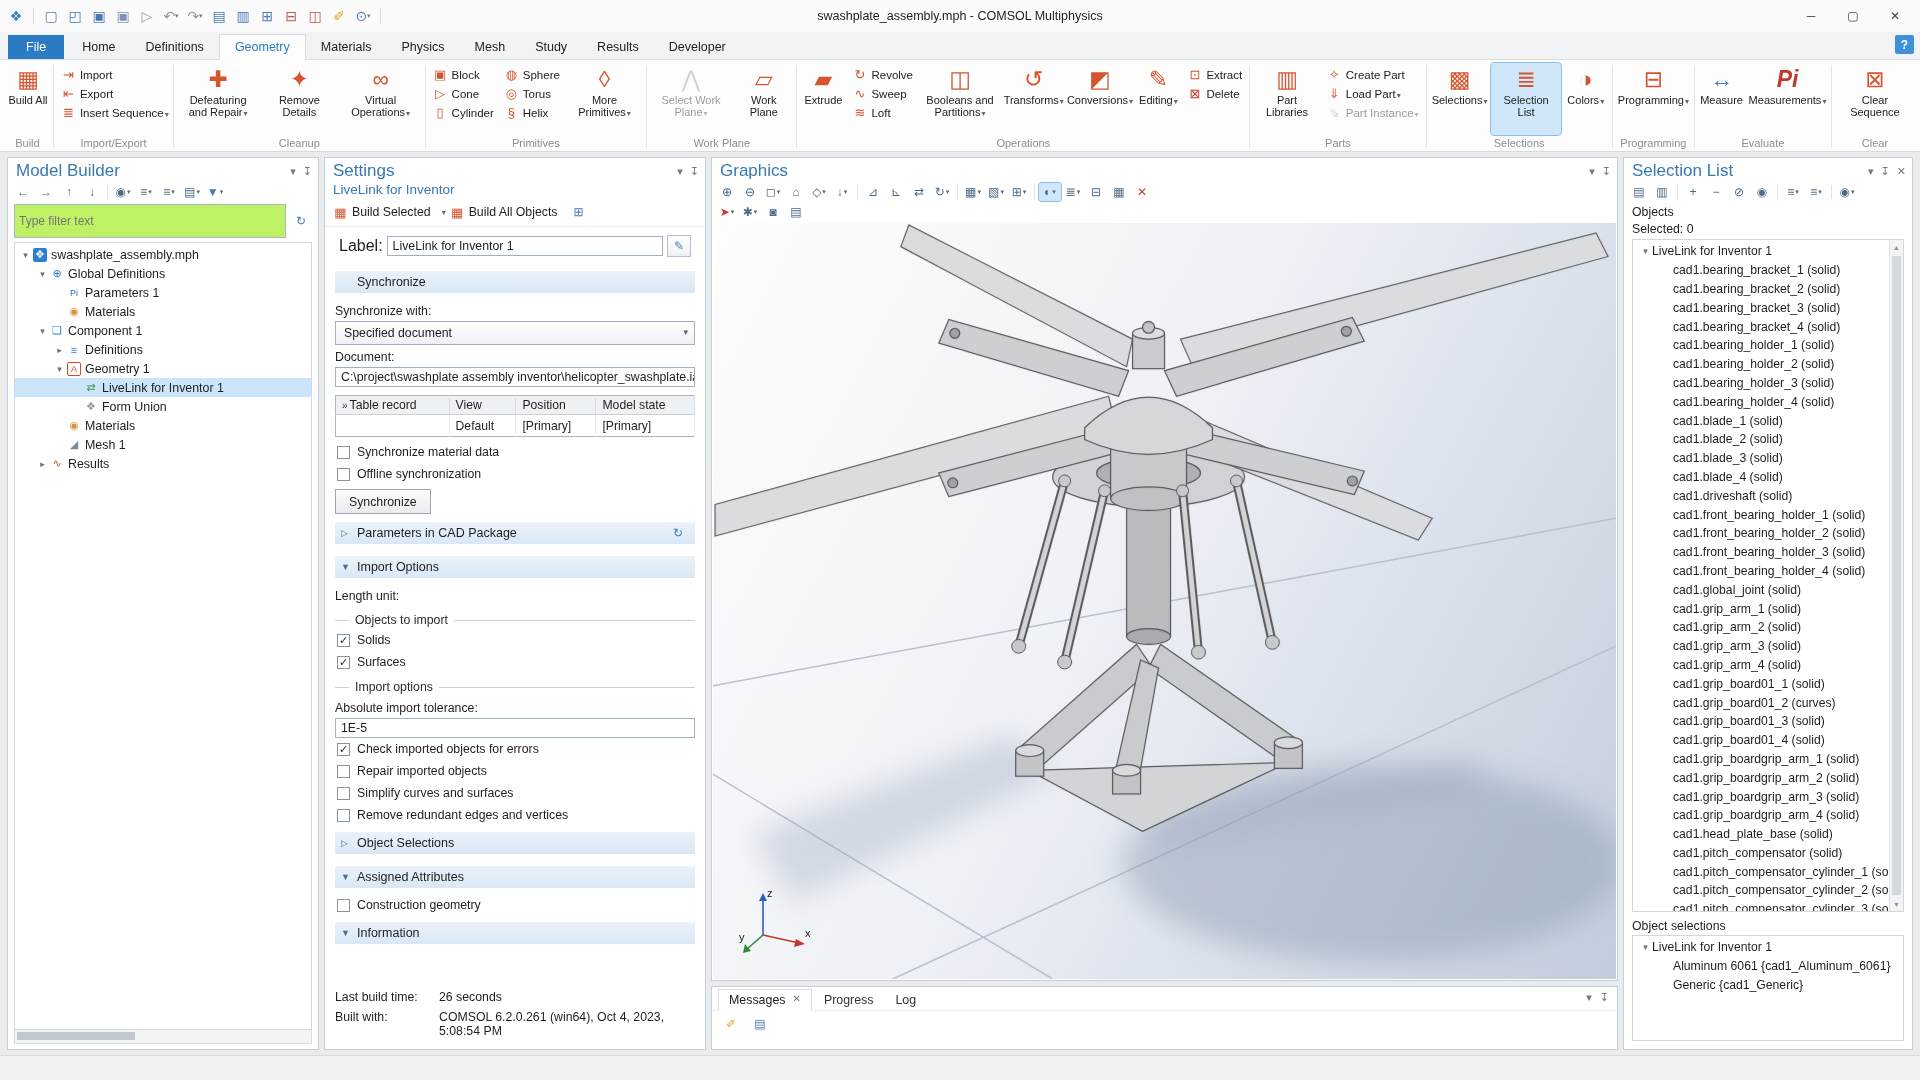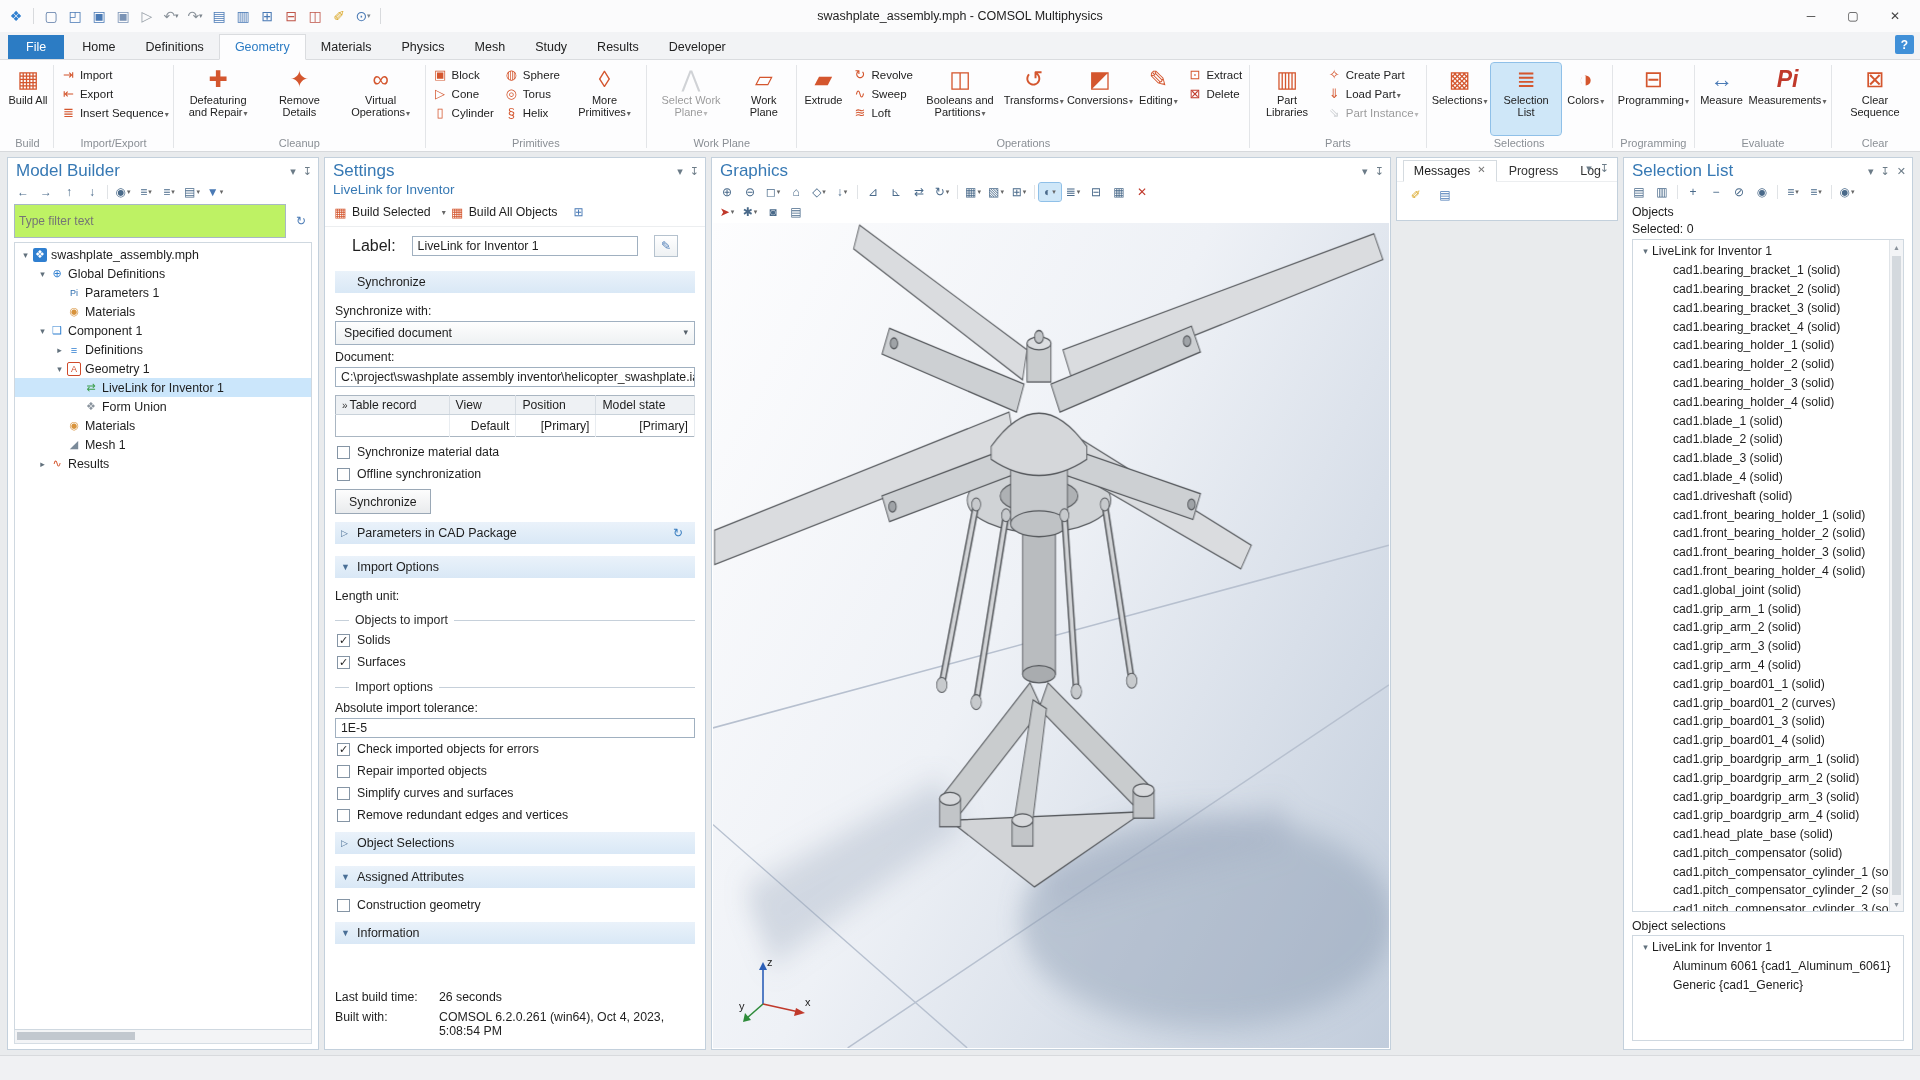--- a/index.html
+++ b/index.html
@@ -64,47 +64,47 @@
   .ticon{width:14px;height:14px;display:inline-flex;align-items:center;justify-content:center;font-size:11px;margin:0 4px 0 1px;border-radius:2px;box-sizing:border-box;flex:none;}
   .hscroll{height:13px;margin:0 6px 5px;border:1px solid #d5dde4;border-top:none;background:#f3f4f6;position:relative;flex:none;}
   .hthumb{position:absolute;left:2px;top:2px;width:40%;height:8px;background:#c2c8cf;}
 
   
   #settings{width:382px;flex:none;}
   .psub{font-size:13.5px;color:#3779b4;padding:0 8px 3px;flex:none;}
   .stb{display:flex;align-items:center;gap:4px;padding:3px 8px 5px;font-size:12.3px;border-bottom:1px solid #eceef0;flex:none;}
   .stb .lbl{margin-right:6px;}
   .sbody{flex:1;display:flex;flex-direction:column;overflow:hidden;padding:4px 10px 8px;min-height:0;}
-  .labelrow{display:flex;align-items:center;gap:16px;margin:4px 17px 8px;flex:none;}
+  .labelrow{display:flex;align-items:center;gap:4px;margin:4px 4px 8px;flex:none;}
   .labelrow .tinput{flex:1;}
   .iconbtn{width:22px;height:20px;border:1px solid #b5c2ce;background:linear-gradient(#fff,#eef1f3);display:inline-flex;align-items:center;justify-content:center;font-size:12px;color:#4a7ab5;}
   .sect{display:flex;align-items:center;background:linear-gradient(#eaf2fa,#d9e8f6);height:22px;margin:6px 0;padding:0 6px;font-size:12.5px;flex:none;}
   .sect .tri{font-size:9px;color:#4a6f96;width:16px;flex:none;}
   .sect .sflex{flex:1;}
   .sect .pico{color:#3a7ec0;}
   .formlabel{font-size:12.3px;margin:5px 0 3px;flex:none;}
   .dd{height:22px;border:1px solid #a0b0c0;background:linear-gradient(#fefefe,#eef1f3);display:flex;align-items:center;padding:0 20px 0 8px;font-size:12.3px;position:relative;flex:none;}
   .dd::after{content:"▾";position:absolute;right:6px;top:5px;font-size:9px;color:#55606a;}
   .tinput{height:20px;border:1px solid #a0b0c0;display:flex;align-items:center;padding:0 5px;font-size:12.3px;background:#fff;white-space:nowrap;overflow:hidden;flex:none;box-sizing:border-box;}
   .stable{border:1px solid #aab6c2;margin:8px 0 4px;font-size:12.2px;border-collapse:collapse;flex:none;width:100%;}
   .stable th{background:#eef1f4;font-weight:400;text-align:left;padding:2px 6px;border-right:1px solid #d7dde3;border-bottom:1px solid #c9d2da;white-space:nowrap;}
-  .stable td{padding:2px 6px;border-right:1px solid #e9edf1;height:17px;white-space:nowrap;text-align:right;}
+  .stable td{padding:2px 6px;border-right:1px solid #e9edf1;height:17px;white-space:nowrap;}
   .corner{font-size:10px;color:#333;margin-right:2px;}
   .cbrow{display:flex;align-items:center;gap:7px;margin:4px 2px;font-size:12.3px;flex:none;}
   .cb{width:13px;height:13px;border:1px solid #8595a5;background:#fff;display:inline-flex;align-items:center;justify-content:center;font-size:11px;flex:none;box-sizing:border-box;}
   .btn{display:inline-flex;align-items:center;justify-content:center;height:23px;padding:0 13px;border:1px solid #9aa8b6;background:linear-gradient(#fdfdfd,#e9ebed);font-size:12.3px;width:max-content;margin:4px 0 2px;flex:none;}
   .fieldset{display:flex;align-items:center;gap:6px;color:#2b2b2b;font-size:12.3px;margin:7px 0 2px;flex:none;}
   .fieldset::before{content:"";width:14px;height:1px;background:#c6d0da;}
   .fieldset::after{content:"";flex:1;height:1px;background:#c6d0da;}
   .spacer{flex:1;}
   .inforow{display:flex;font-size:12.3px;margin:3px 0;flex:none;}
   .inforow .il{width:104px;flex:none;}
 
   
-  .ccol{flex:1;display:flex;flex-direction:row;gap:5px;min-width:0;}
+  .ccol{flex:1;display:flex;flex-direction:column;gap:5px;min-width:0;}
   #graphics{flex:1;}
   .gtb{display:flex;align-items:center;gap:1px;padding:1px 4px;flex:none;}
   .scene{flex:1;position:relative;background:linear-gradient(118deg,#fdfdfe 0%,#eef1f6 45%,#c2cddc 100%);overflow:hidden;margin:1px;}
   .scene svg.model{position:absolute;inset:0;width:100%;height:100%;}
   .triad{position:absolute;left:24px;bottom:16px;}
   .triad text{font-size:11px;fill:#222;font-family:"Liberation Sans",sans-serif;}
 
   
   #messages{height:64px;flex:none;}
   .mtabs{display:flex;align-items:flex-end;gap:2px;padding:2px 6px 0;flex:none;position:relative;}

